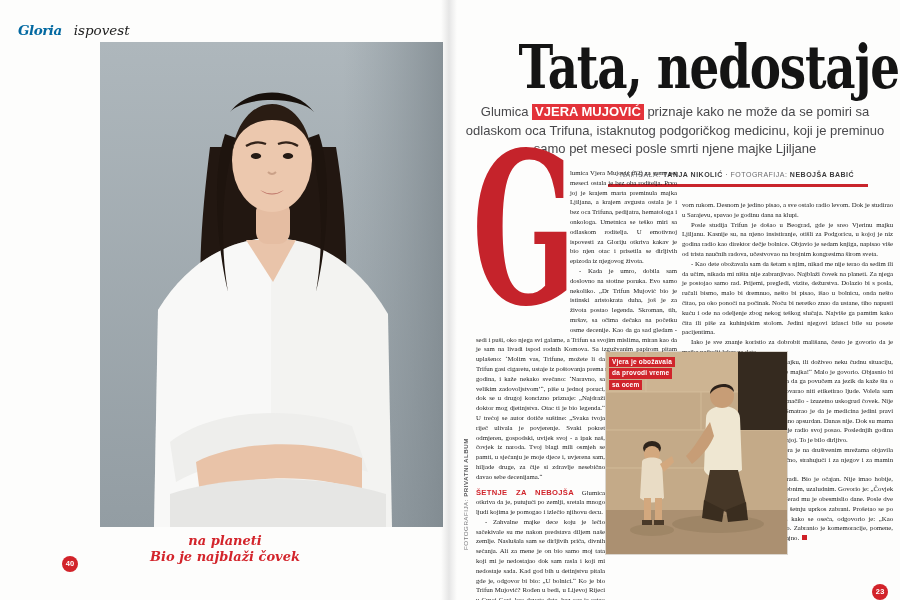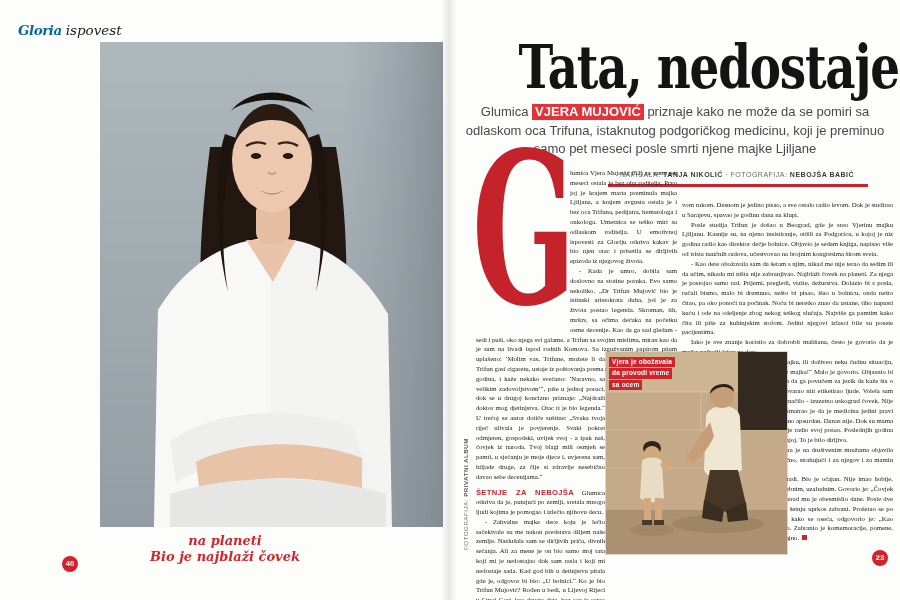--- a/index.html
+++ b/index.html
@@ -7,30 +7,30 @@
           font-family:"Liberation Serif",serif;}
   .page{position:absolute;top:0;height:600px;width:450px;}
   #page-left{left:0;}
   #page-right{left:450px;}
   .gutter{position:absolute;left:441px;top:0;width:16px;height:600px;z-index:8;pointer-events:none;
           background:linear-gradient(to right,rgba(0,0,0,0),rgba(90,90,95,.14) 50%,rgba(0,0,0,0));}
 
   
   .brand{position:absolute;left:18px;top:22px;font-family:"DejaVu Serif",serif;font-style:italic;font-size:13.5px;}
   .brand .logo{color:#0369a1;font-weight:bold;letter-spacing:-.5px;}
-  .brand .section{color:#1d1d1d;margin-left:4px;}
+  .brand .section{color:#1d1d1d;margin-left:12px;}
   .portrait{position:absolute;left:100px;top:42px;width:343px;height:485px;overflow:hidden;}
   .portrait svg{display:block;}
   .portrait-caption{position:absolute;left:60px;top:533px;width:330px;text-align:center;
           font-family:"DejaVu Serif",serif;font-style:italic;font-weight:bold;
           font-size:13px;line-height:16px;color:#d3242b;}
   .page-num{position:absolute;width:16px;height:16px;border-radius:50%;background:#d2232a;color:#fff;
           font:bold 7.5px/16px "Liberation Sans",sans-serif;text-align:center;z-index:9;}
   #pn-left{left:62px;top:556px;}
-  #pn-right{left:422px;top:550px;font-family:Liberation Mono, monospace;}
+  #pn-right{left:422px;top:584px;font-family:Liberation Mono, monospace;}
 
   
   .headline{position:absolute;left:0;width:450px;top:36px;text-align:center;color:#141414;white-space:nowrap;}
   .headline span{display:inline-block;font-family:"DejaVu Serif",serif;font-weight:bold;
           font-size:60px;line-height:62px;letter-spacing:-1.5px;transform:scaleX(.78);transform-origin:50% 0;}
   .intro{position:absolute;left:12px;width:426px;top:103px;text-align:center;
           font-family:"Liberation Sans",sans-serif;font-size:13px;line-height:18.5px;color:#48484b;}
   .intro .hl{background:#e3333a;color:#fff;padding:0 3px 1px 3px;font-weight:bold;}
   .byline{position:absolute;left:124px;width:326px;top:171px;text-align:center;white-space:nowrap;
           font-family:"Liberation Sans",sans-serif;font-size:7px;color:#6a6a6d;letter-spacing:.5px;}

